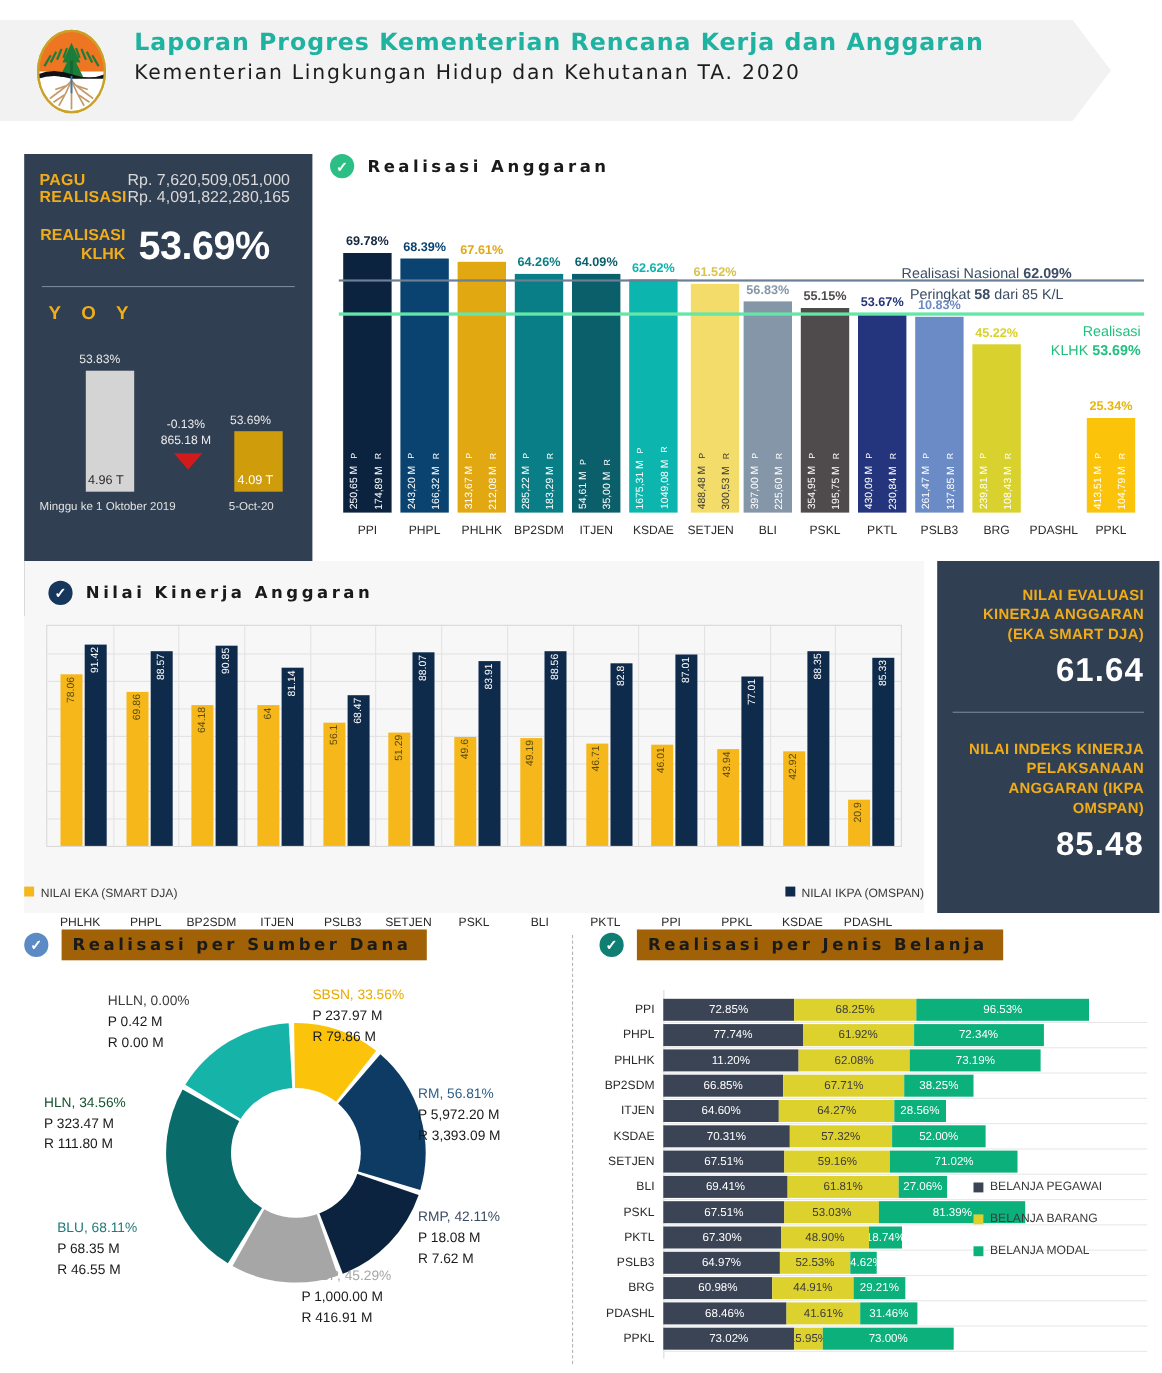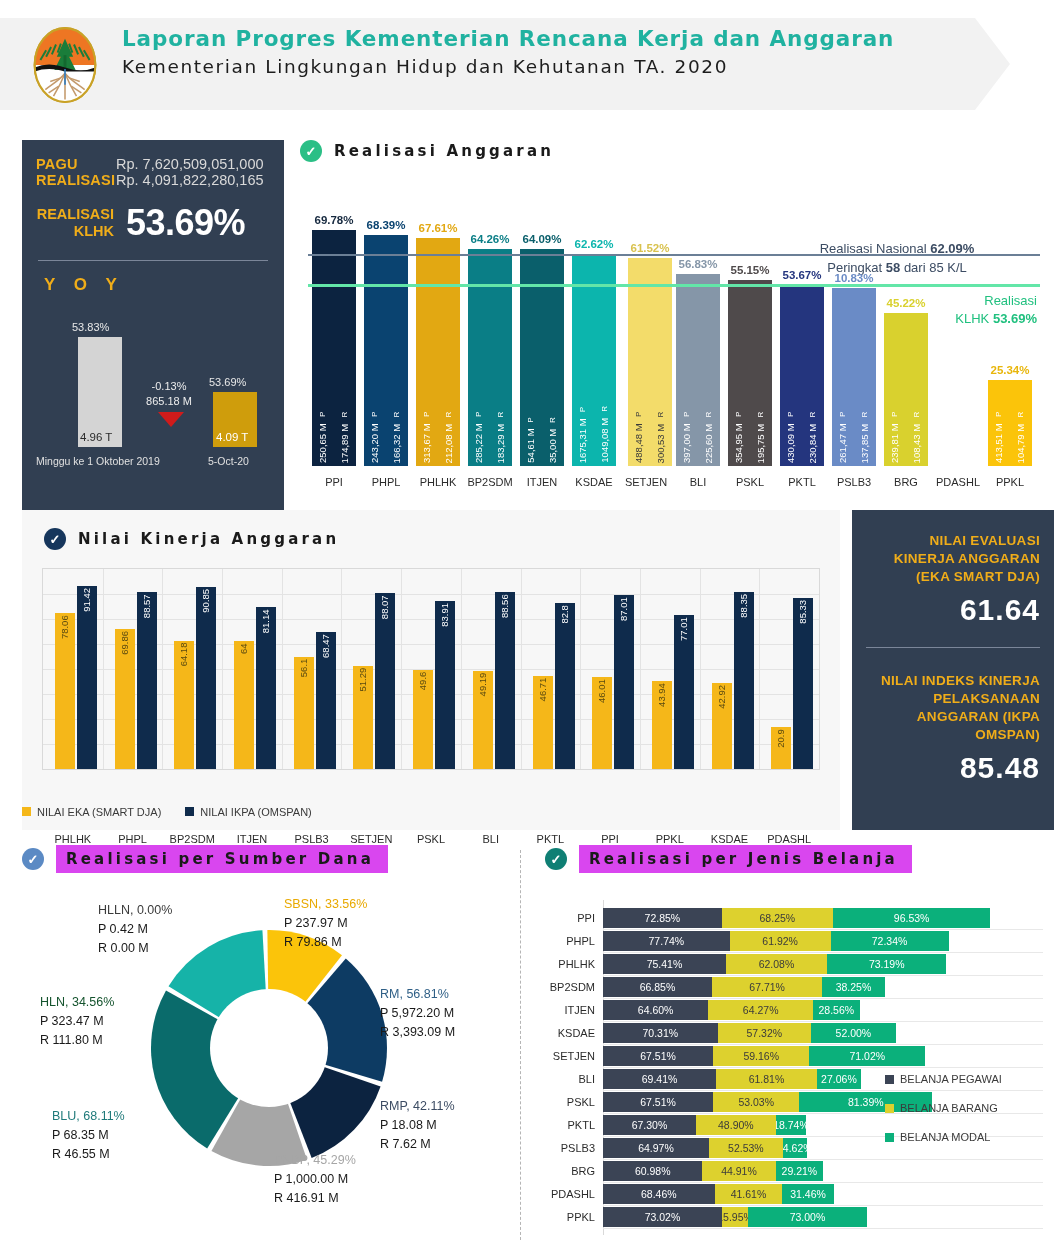--- a/index.html
+++ b/index.html
@@ -94,21 +94,21 @@
   .check-badge {
     width: 22px; height: 22px; border-radius: 50%;
     display: inline-flex; align-items: center; justify-content: center;
     color: #fff; font-size: 13px; font-weight: bold; flex: none;
   }
   .card-title {
     font-size: 15px; font-weight: bold; letter-spacing: 3.2px;
     color: #1a1a1a; margin-left: 12px;
     font-family: "DejaVu Sans", sans-serif;
   }
-  .title-hl { background: #d946ef; padding: 5px 14px 5px 10px; }
+  .title-hl { background: #a16207; padding: 5px 14px 5px 10px; }
 
   
   .chart1 { position: absolute; left: 300px; top: 140px; width: 740px; height: 352px; }
   .c1-plot { position: absolute; left: 8px; top: 48px; width: 732px; height: 304px; }
   .c1-bar-col { position: absolute; bottom: 26px; width: 44px; }
   .c1-bar {
     position: absolute; bottom: 0; width: 44px;
     display: flex; justify-content: space-around; align-items: flex-end;
     padding-bottom: 3px;
   }
@@ -156,21 +156,21 @@
     position: absolute; bottom: 4px; left: 0; width: 20px;
     writing-mode: vertical-rl; transform: rotate(180deg);
     font-size: 9.5px; text-align: right; line-height: 20px;
   }
   .c2-xlab {
     position: absolute; top: 264px; text-align: center;
     font-size: 11px; color: #2b2b2b; line-height: 1.25;
   }
   .c2-legend {
     position: absolute; left: 0; right: 0; top: 296px;
-    display: flex; justify-content: flex-start; gap: 24px;
+    display: flex; justify-content: space-between; gap: 40px;
     font-size: 11px; color: #3a3a3a;
   }
   .lg-sw { display: inline-block; width: 9px; height: 9px; margin-right: 6px; }
 
   
   .score-panel {
     position: absolute; left: 852px; top: 510px;
     width: 202px; height: 320px;
     background: #313f52; color: #fff;
     padding: 22px 14px; text-align: right;
@@ -766,21 +766,21 @@
       <div class="c4-rowline" style="top: 52px;"></div>
       <div class="c4-row" style="top: 31px;">
         <div class="c4-ylab">PHPL</div>
         <div class="c4-seg" style="width: 126.716px; background: rgb(59, 68, 85); color: rgb(255, 255, 255);">77.74%</div>
         <div class="c4-seg" style="width: 100.93px; background: rgb(221, 209, 46); color: rgb(59, 59, 59);">61.92%</div>
         <div class="c4-seg" style="width: 117.914px; background: rgb(11, 176, 123); color: rgb(255, 255, 255);">72.34%</div>
       </div>
       <div class="c4-rowline" style="top: 75px;"></div>
       <div class="c4-row" style="top: 54px;">
         <div class="c4-ylab">PHLHK</div>
-        <div class="c4-seg" style="width: 122.918px; background: rgb(59, 68, 85); color: rgb(255, 255, 255);">75.41%</div>
+        <div class="c4-seg" style="width: 122.918px; background: rgb(59, 68, 85); color: rgb(255, 255, 255);">11.20%</div>
         <div class="c4-seg" style="width: 101.19px; background: rgb(221, 209, 46); color: rgb(59, 59, 59);">62.08%</div>
         <div class="c4-seg" style="width: 119.3px; background: rgb(11, 176, 123); color: rgb(255, 255, 255);">73.19%</div>
       </div>
       <div class="c4-rowline" style="top: 98px;"></div>
       <div class="c4-row" style="top: 77px;">
         <div class="c4-ylab">BP2SDM</div>
         <div class="c4-seg" style="width: 108.965px; background: rgb(59, 68, 85); color: rgb(255, 255, 255);">66.85%</div>
         <div class="c4-seg" style="width: 110.367px; background: rgb(221, 209, 46); color: rgb(59, 59, 59);">67.71%</div>
         <div class="c4-seg" style="width: 62.3475px; background: rgb(11, 176, 123); color: rgb(255, 255, 255);">38.25%</div>
       </div>
@@ -815,29 +815,29 @@
       <div class="c4-rowline" style="top: 213px;"></div>
       <div class="c4-row" style="top: 192px;">
         <div class="c4-ylab">PSKL</div>
         <div class="c4-seg" style="width: 110.041px; background: rgb(59, 68, 85); color: rgb(255, 255, 255);">67.51%</div>
         <div class="c4-seg" style="width: 86.4389px; background: rgb(221, 209, 46); color: rgb(59, 59, 59);">53.03%</div>
         <div class="c4-seg" style="width: 132.666px; background: rgb(11, 176, 123); color: rgb(255, 255, 255);">81.39%</div>
       </div>
       <div class="c4-rowline" style="top: 236px;"></div>
       <div class="c4-row" style="top: 215px;">
         <div class="c4-ylab">PKTL</div>
-        <div class="c4-seg" style="width: 93px; background: rgb(59, 68, 85); color: rgb(255, 255, 255);">67.30%</div>
+        <div class="c4-seg" style="width: 107px; background: rgb(59, 68, 85); color: rgb(255, 255, 255);">67.30%</div>
         <div class="c4-seg" style="width: 79.707px; background: rgb(221, 209, 46); color: rgb(59, 59, 59);">48.90%</div>
         <div class="c4-seg" style="width: 30.5462px; background: rgb(11, 176, 123); color: rgb(255, 255, 255);">18.74%</div>
       </div>
       <div class="c4-rowline" style="top: 259px;"></div>
       <div class="c4-row" style="top: 238px;">
         <div class="c4-ylab">PSLB3</div>
         <div class="c4-seg" style="width: 105.901px; background: rgb(59, 68, 85); color: rgb(255, 255, 255);">64.97%</div>
-        <div class="c4-seg" style="width: 74px; background: rgb(221, 209, 46); color: rgb(59, 59, 59);">52.53%</div>
+        <div class="c4-seg" style="width: 64px; background: rgb(221, 209, 46); color: rgb(59, 59, 59);">52.53%</div>
         <div class="c4-seg" style="width: 23.8306px; background: rgb(11, 176, 123); color: rgb(255, 255, 255);">14.62%</div>
       </div>
       <div class="c4-rowline" style="top: 282px;"></div>
       <div class="c4-row" style="top: 261px;">
         <div class="c4-ylab">BRG</div>
         <div class="c4-seg" style="width: 99.3974px; background: rgb(59, 68, 85); color: rgb(255, 255, 255);">60.98%</div>
         <div class="c4-seg" style="width: 73.2033px; background: rgb(221, 209, 46); color: rgb(59, 59, 59);">44.91%</div>
         <div class="c4-seg" style="width: 47.6123px; background: rgb(11, 176, 123); color: rgb(255, 255, 255);">29.21%</div>
       </div>
       <div class="c4-rowline" style="top: 305px;"></div>

